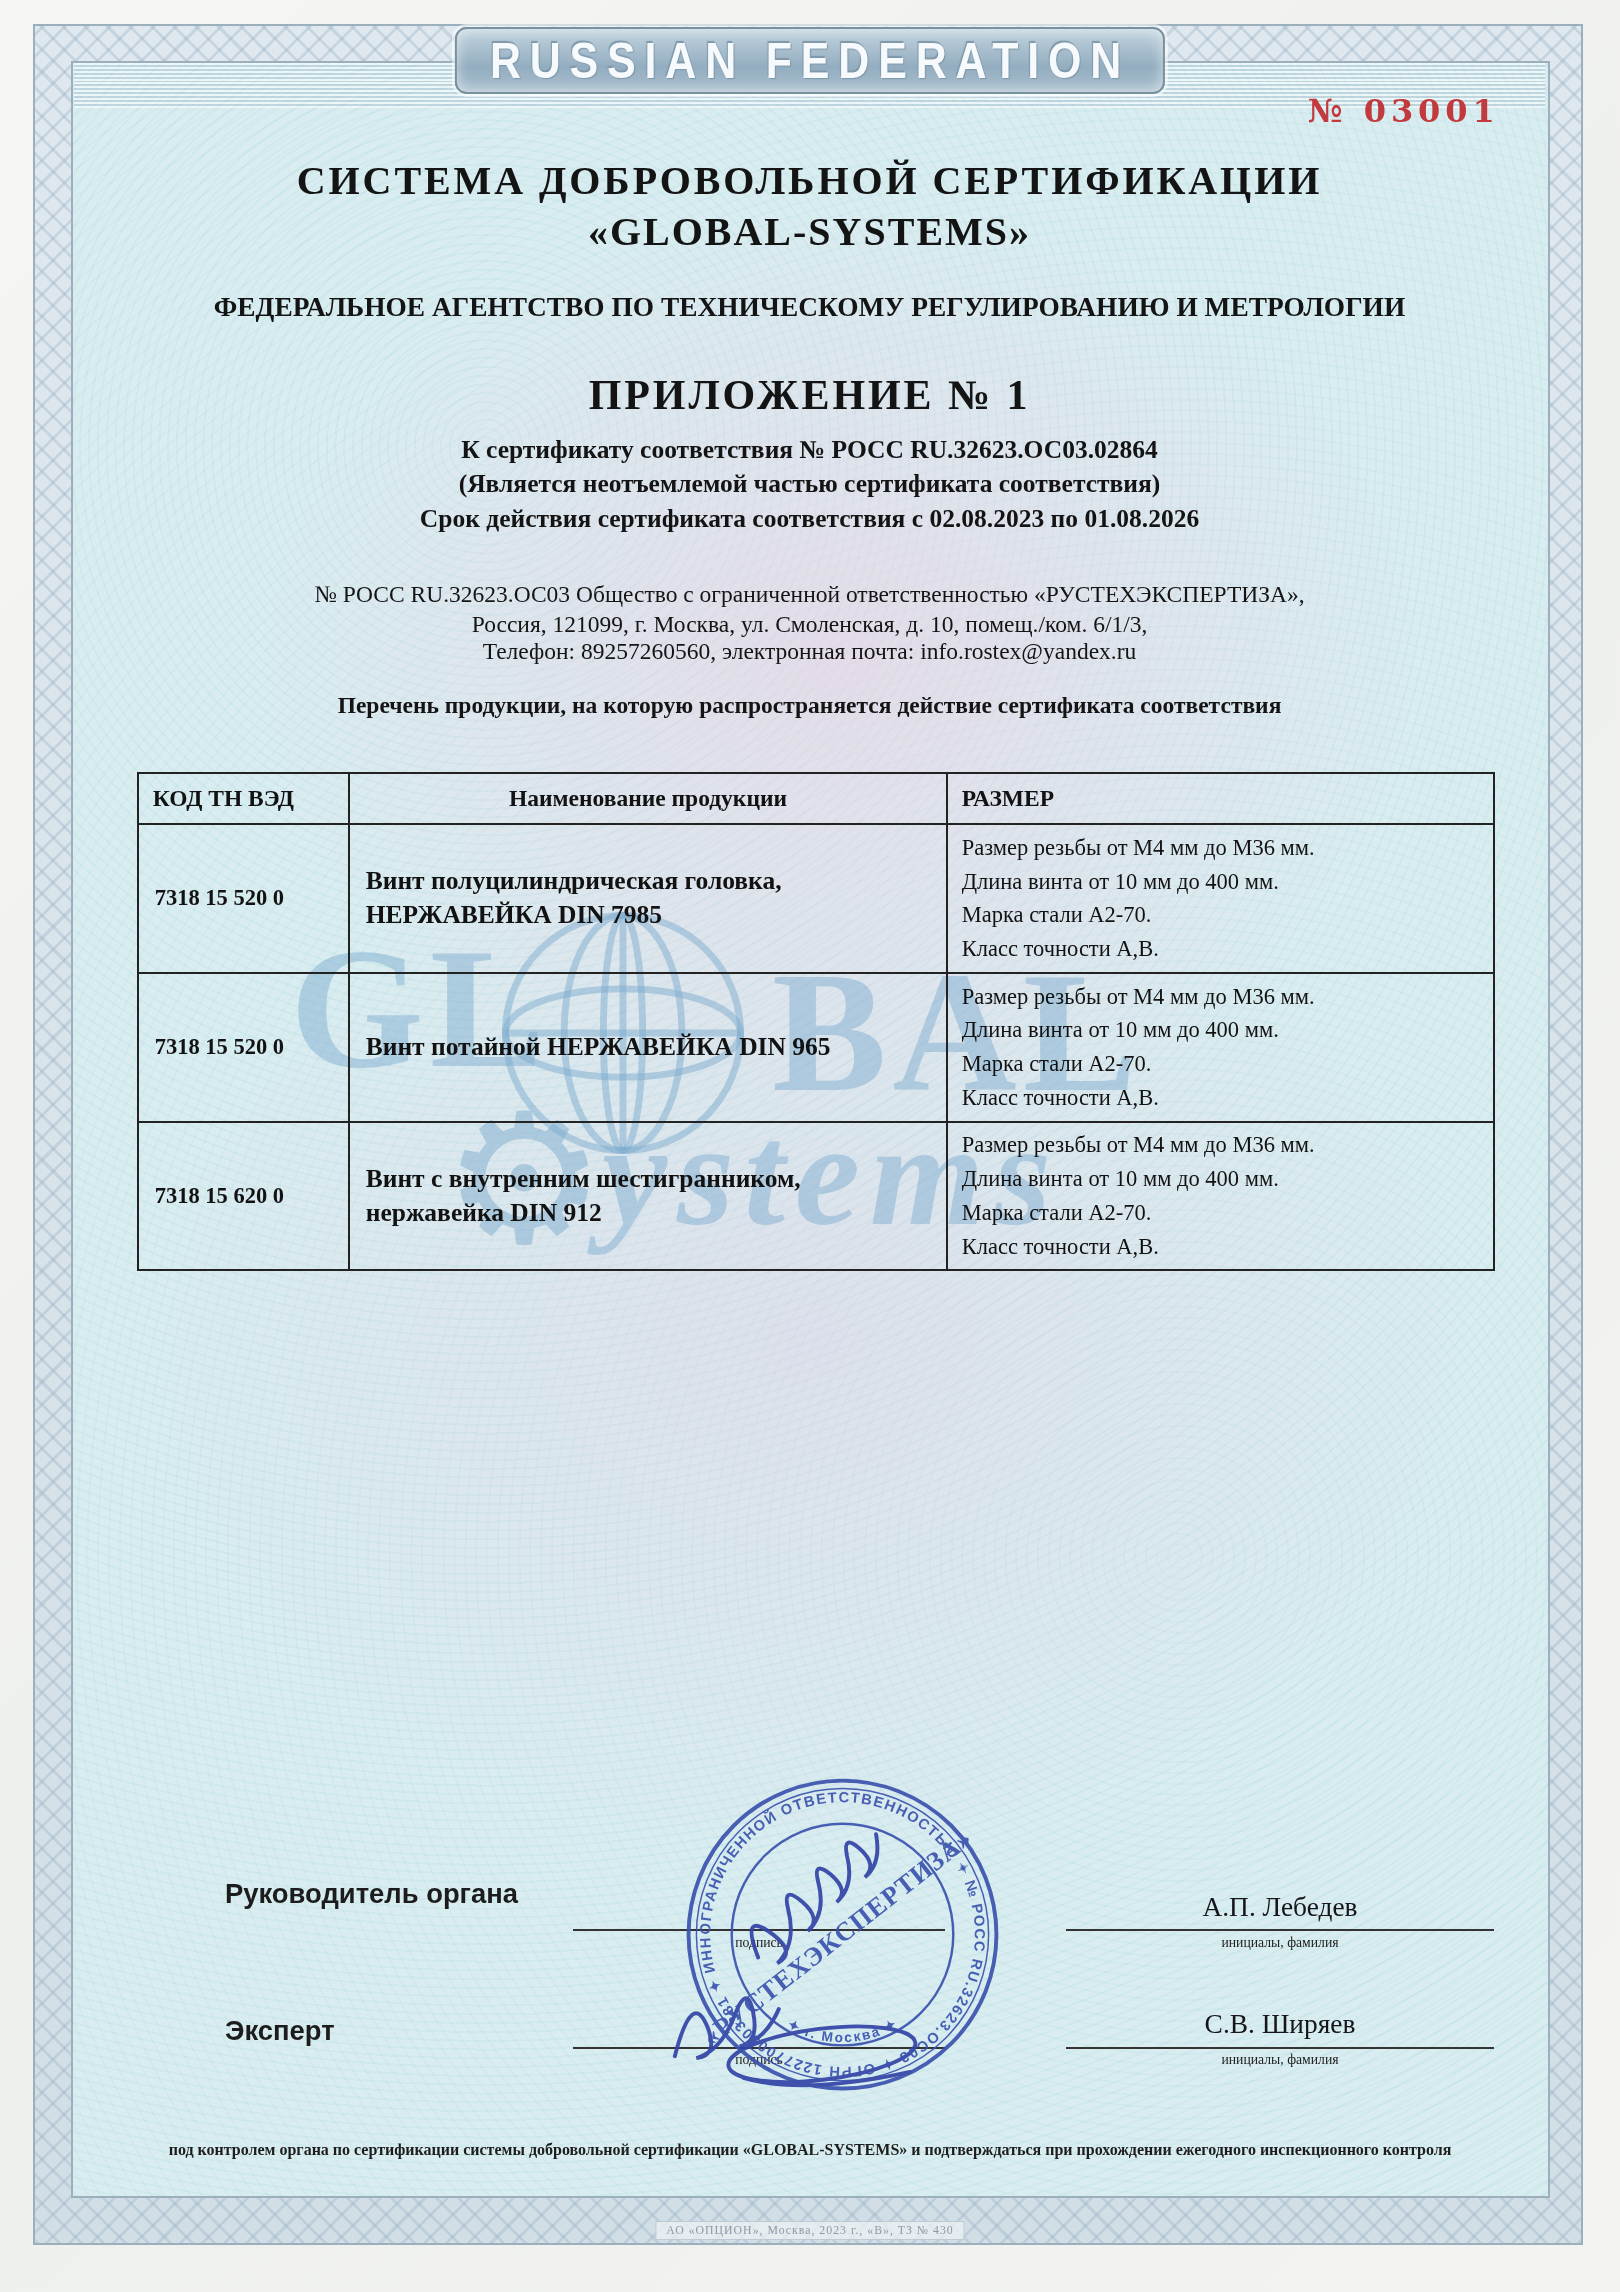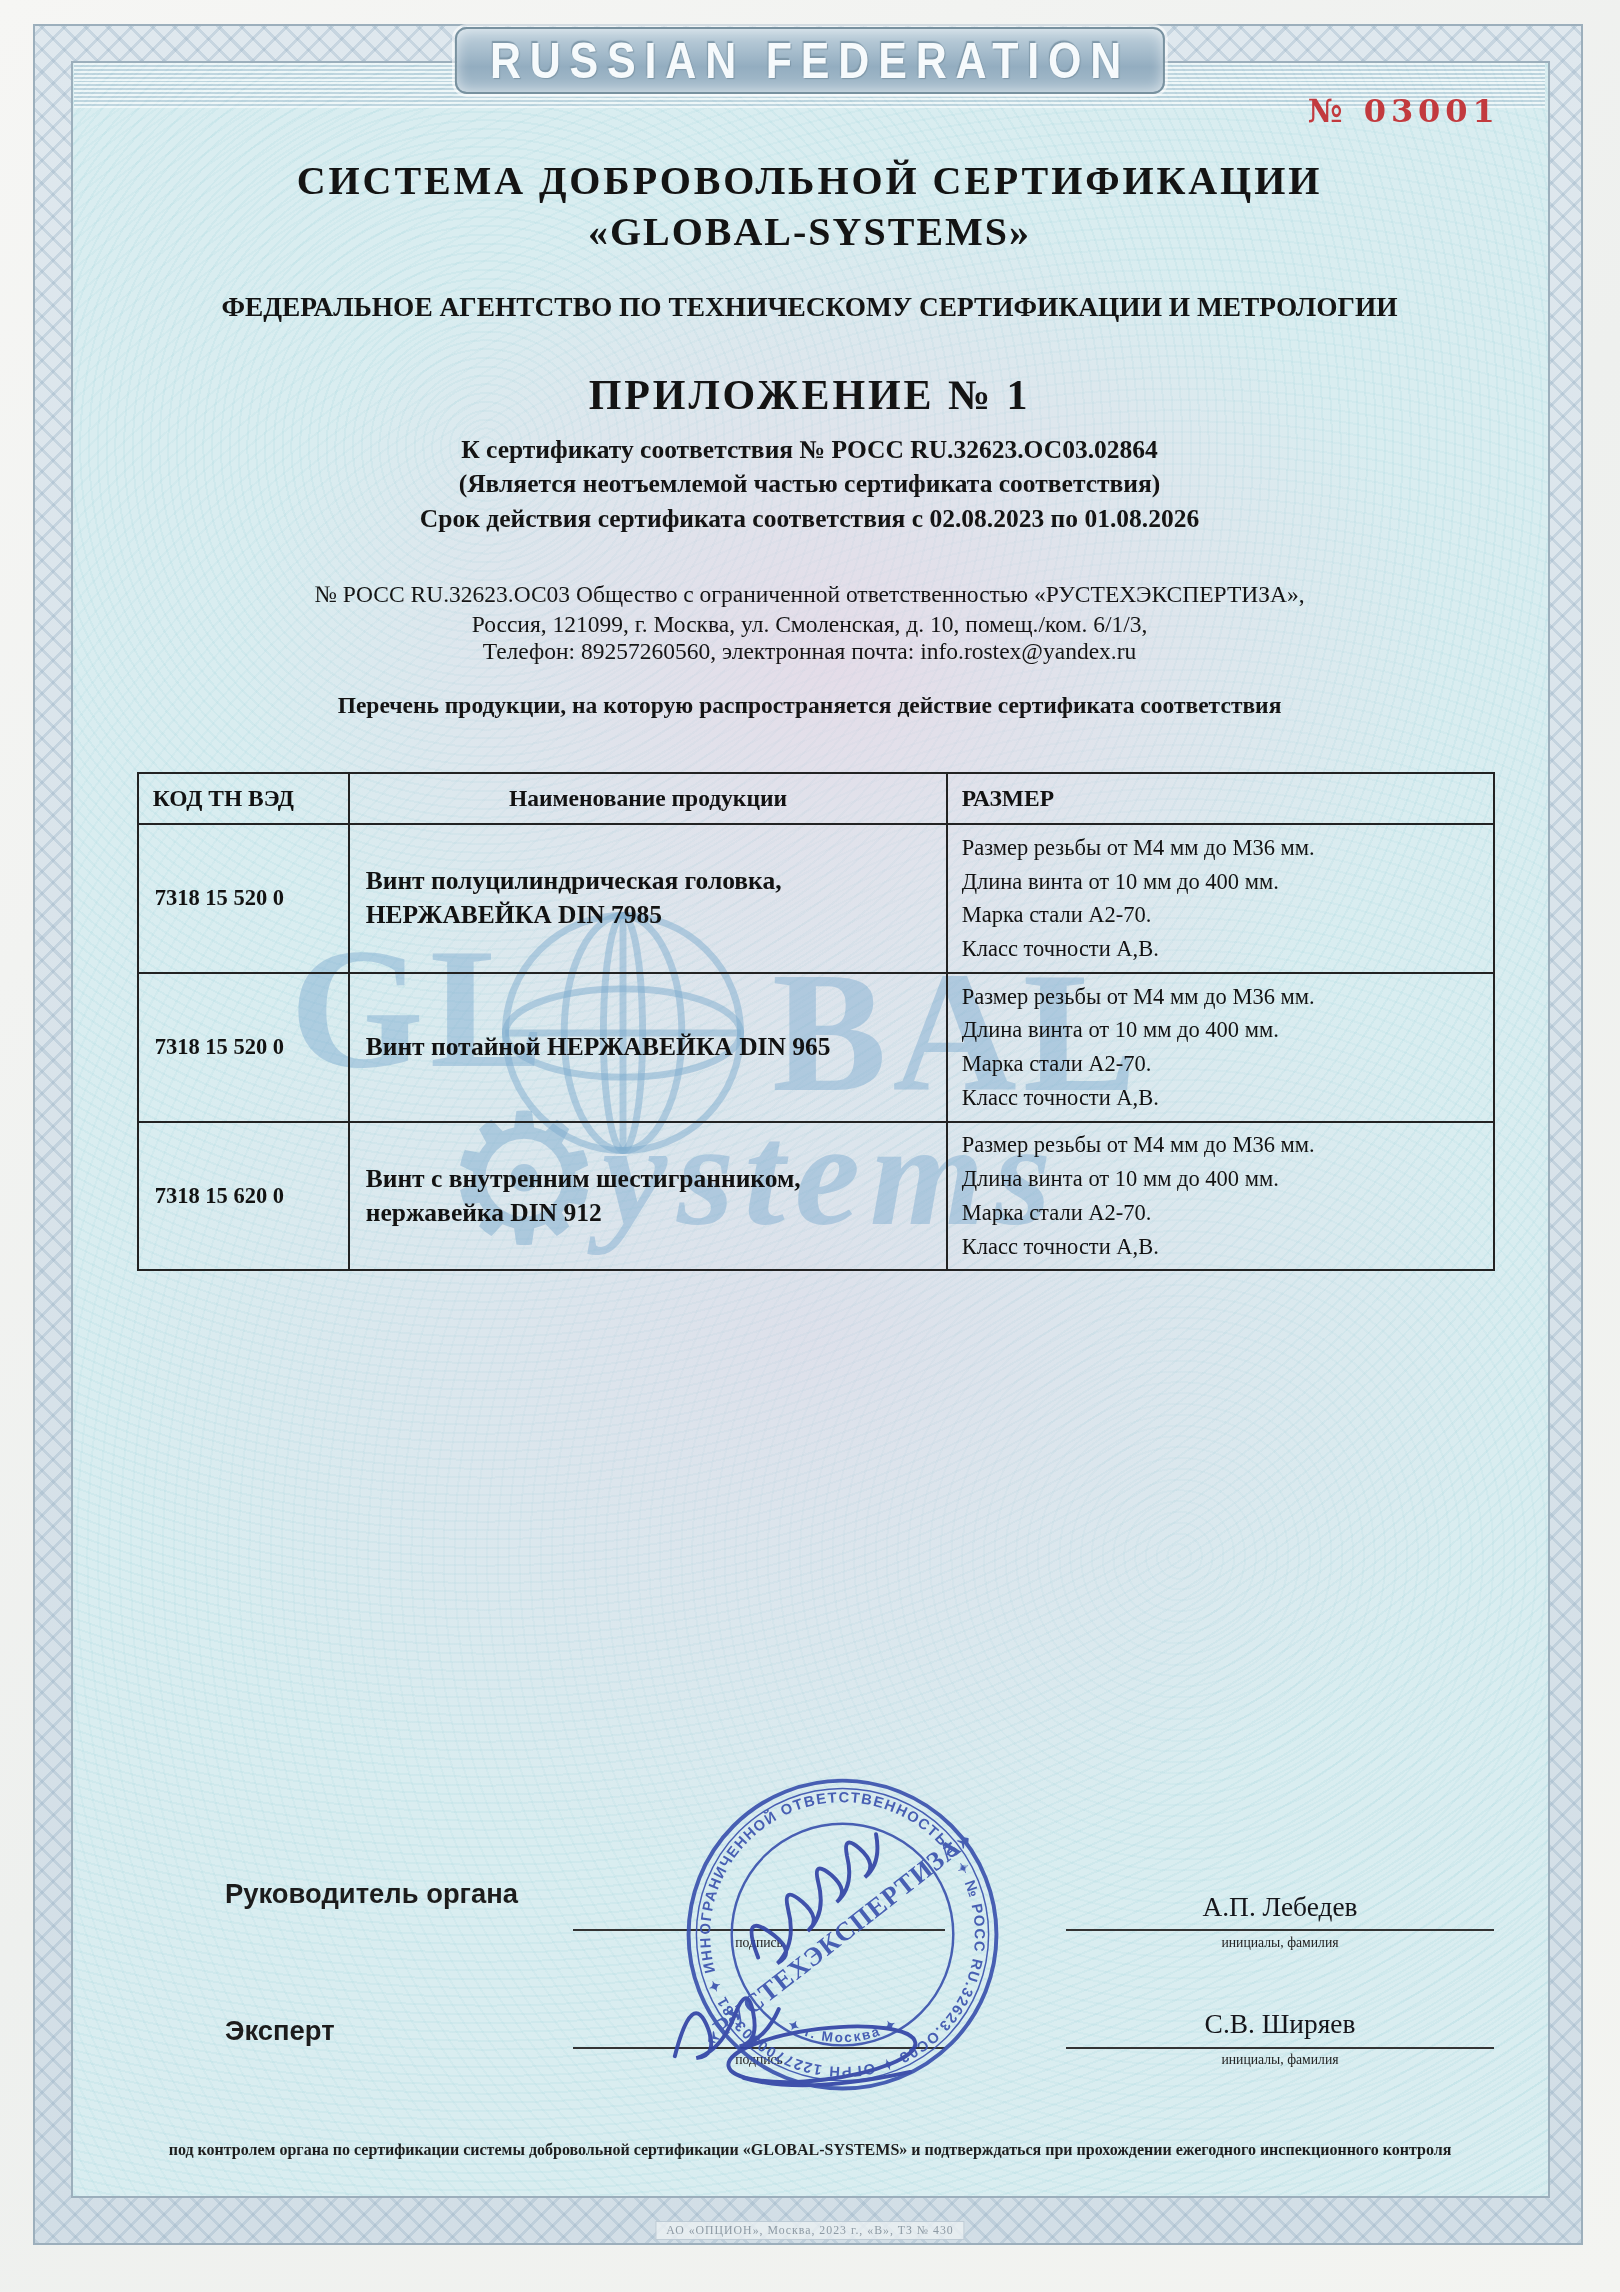--- a/index.html
+++ b/index.html
@@ -102,21 +102,21 @@
   <div class="wm wm-gear">⚙</div>
   <div class="wm wm-ystems">ystems</div>
 
   <div class="badge">
     <span>RUSSIAN FEDERATION</span>
   </div>
   <div class="serial">№ 03001</div>
 
   <div class="tc sys-name">«GLOBAL-SYSTEMS»</div>
   <div class="tc sys-title">СИСТЕМА ДОБРОВОЛЬНОЙ СЕРТИФИКАЦИИ</div>
-  <div class="tc agency">ФЕДЕРАЛЬНОЕ АГЕНТСТВО ПО ТЕХНИЧЕСКОМУ СЕРТИФИКАЦИИ И МЕТРОЛОГИИ</div>
+  <div class="tc agency">ФЕДЕРАЛЬНОЕ АГЕНТСТВО ПО ТЕХНИЧЕСКОМУ РЕГУЛИРОВАНИЮ И МЕТРОЛОГИИ</div>
 
   <div class="tc apx-title">ПРИЛОЖЕНИЕ № 1</div>
   <div class="tc apx-1">К сертификату соответствия № РОСС RU.32623.ОС03.02864</div>
   <div class="tc apx-2">(Является неотъемлемой частью сертификата соответствия)</div>
   <div class="tc apx-3">Срок действия сертификата соответствия с 02.08.2023 по 01.08.2026</div>
 
   <div class="tc org-1">№ РОСС RU.32623.ОС03 Общество с ограниченной ответственностью «РУСТЕХЭКСПЕРТИЗА»,</div>
   <div class="tc org-2">Россия, 121099, г. Москва, ул. Смоленская, д. 10, помещ./ком. 6/1/3,</div>
   <div class="tc org-3">Телефон: 89257260560, электронная почта: info.rostex@yandex.ru</div>
 

